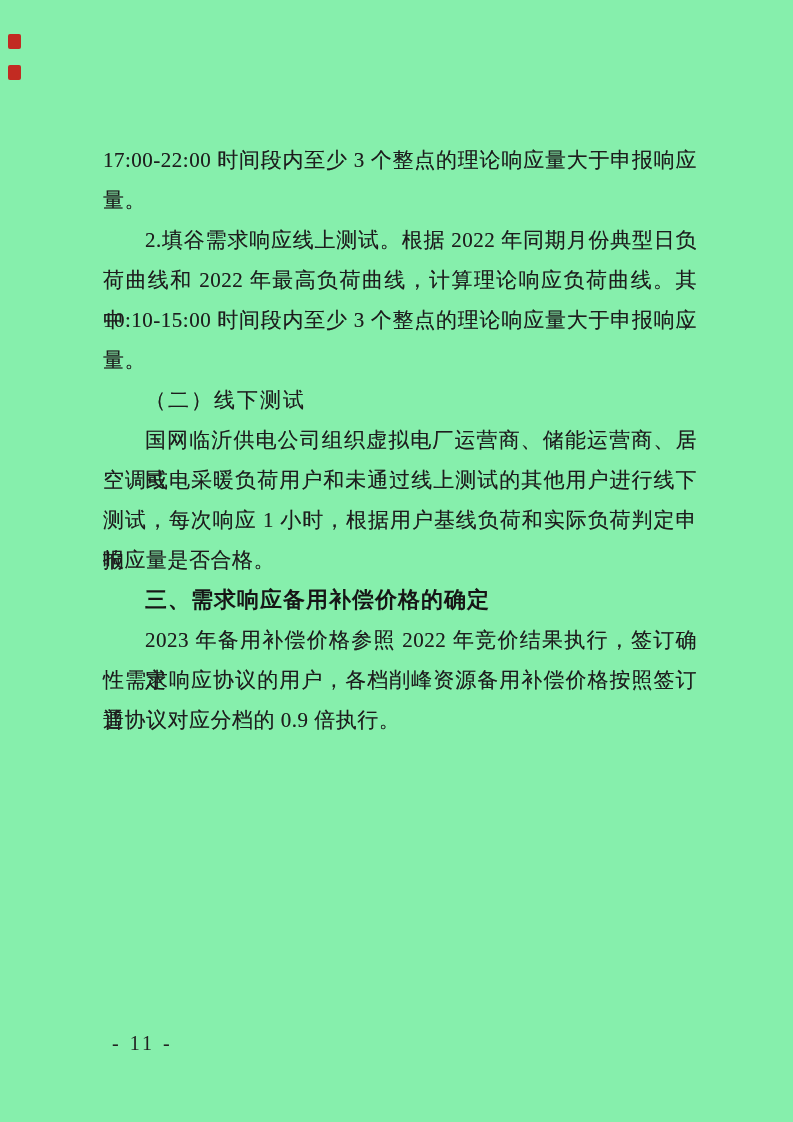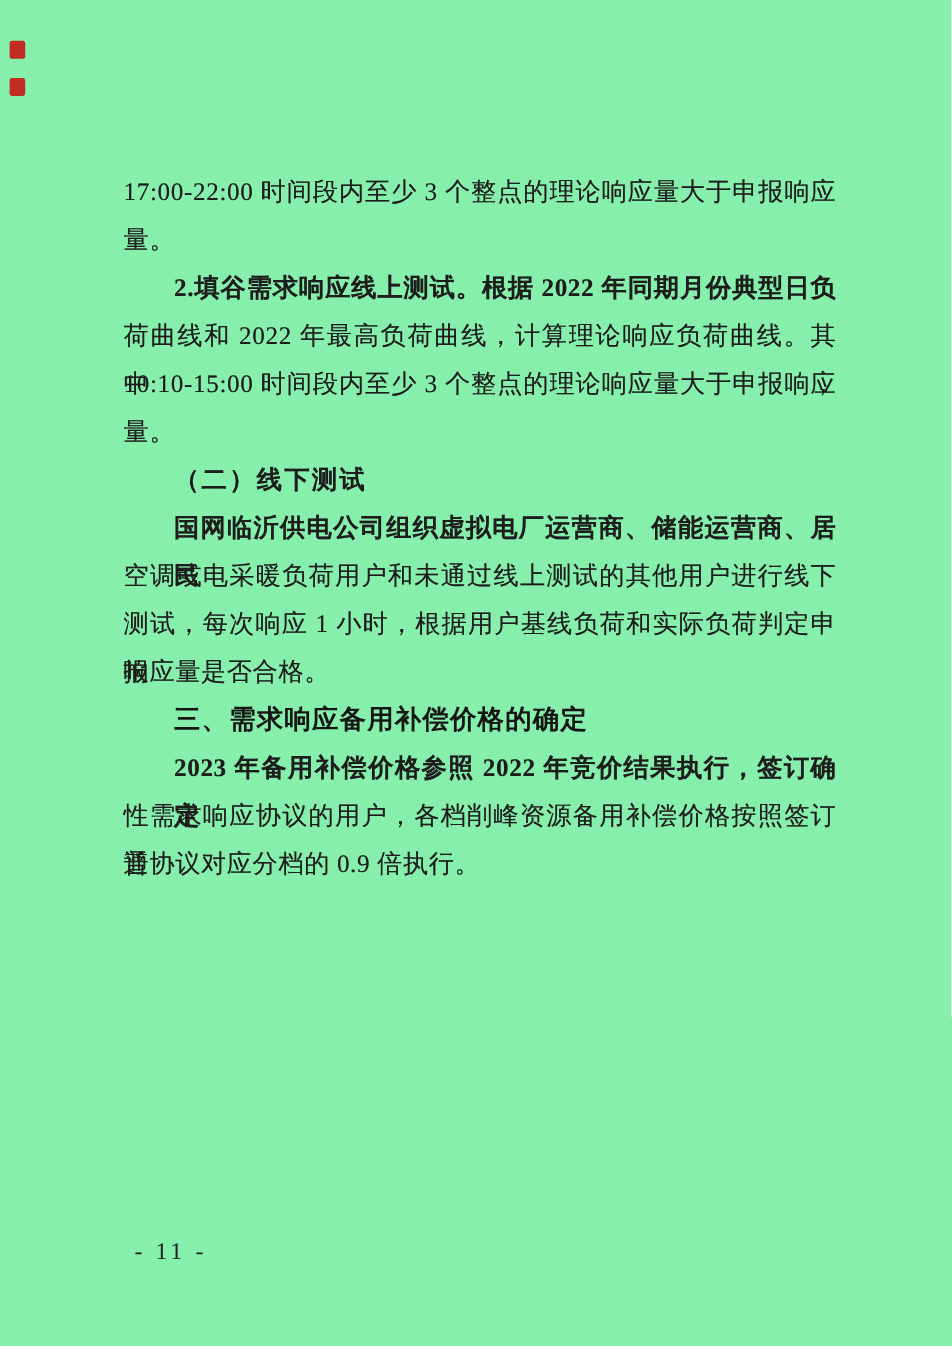--- a/index.html
+++ b/index.html
@@ -41,21 +41,20 @@
     letter-spacing: 0.5px;
     text-align: left;
     text-shadow: 0 0 0.5px rgba(40,40,40,0.55);
   }
   .line.fill {
     text-align: justify;
     text-align-last: justify;
   }
   .line.indent {
     padding-left: 42px;
-    font-weight: bold;
   }
   .line.subheading {
     letter-spacing: 2px;
   }
   .line.heading {
     font-family: Liberation Sans, sans-serif;
     font-weight: bold;
     font-size: 22px;
     letter-spacing: 1px;
     color: #161616;

